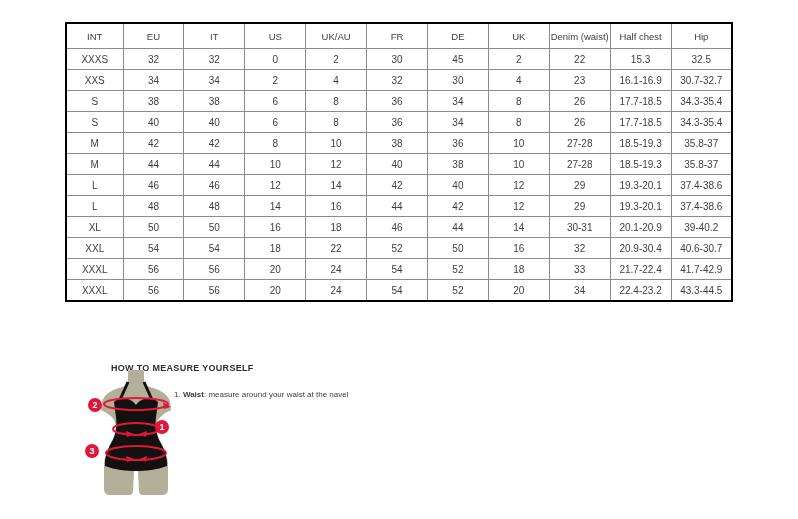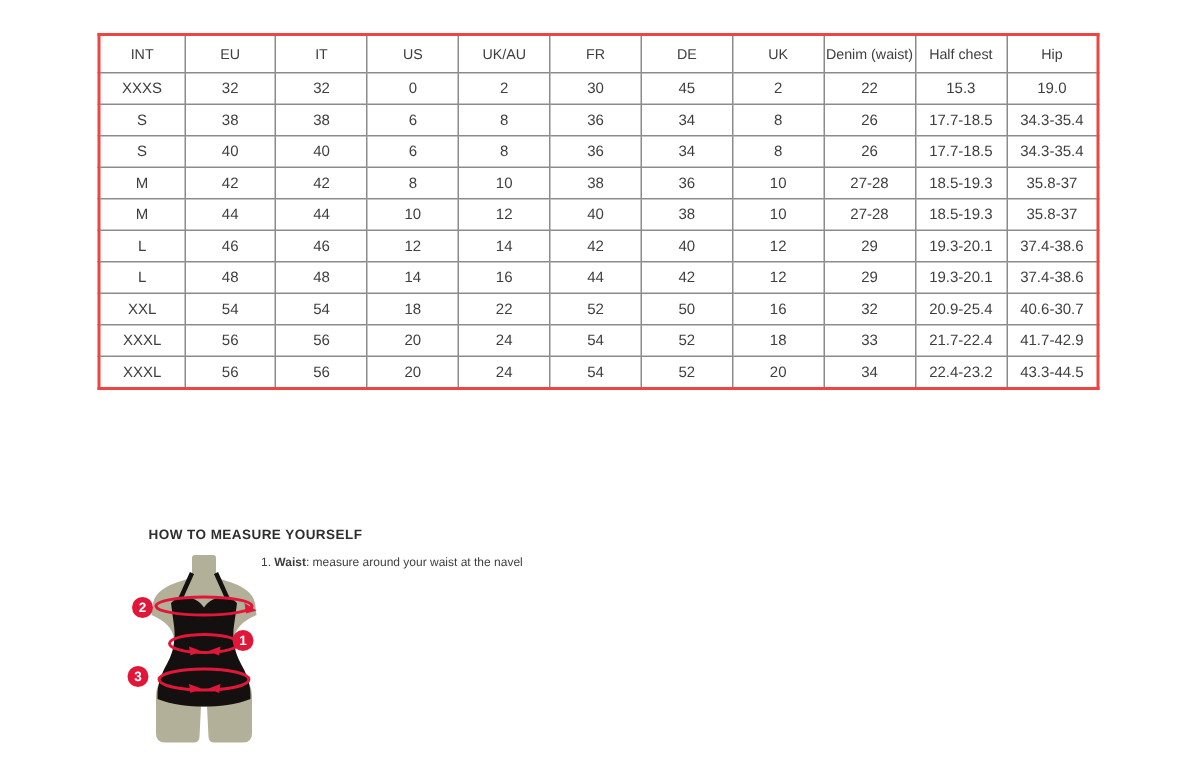--- a/index.html
+++ b/index.html
@@ -3,39 +3,39 @@
 <meta charset="utf-8">
 <style>
   html,body { margin:0; padding:0; background:#ffffff; }
   .page {
     position:relative; width:798px; height:519px; background:#ffffff;
     font-family:"Liberation Sans", sans-serif; overflow:hidden;
   }
   table.size-table {
     position:absolute; left:65px; top:22px; width:668px;
     border-collapse:collapse; table-layout:fixed;
-    border:2px solid #ef4444; color:#3e3e3e;
+    border:2px solid #000000; color:#3e3e3e;
   }
   table.size-table th, table.size-table td {
     border:1px solid #8b8b8b; text-align:center; vertical-align:middle;
     padding:0; font-weight:400; overflow:hidden; white-space:nowrap;
   }
   table.size-table th { height:24px; font-size:9.5px; }
   table.size-table td { height:20px; font-size:10px; }
   col.c-int { width:57px; }
   .measure-heading {
-    position:absolute; left:67px; top:347px; margin:4px;
+    position:absolute; left:67px; top:347px; margin:16px;
     font-size:9px; font-weight:700; letter-spacing:0.3px; color:#2e2e2e;padding-left:28px;
   }
   .diagram { position:absolute; left:84px; top:370px; width:104px; height:130px; }
   ol.instructions {
     position:absolute; left:174px; top:369px; margin:0; padding:0;
     list-style:none; font-size:8px; color:#3e3e3e;
   }
-  ol.instructions li { height:19px; line-height:11px; }
+  ol.instructions li { height:19px; line-height:11px;margin-top:20px; }
   ol.instructions b { font-weight:700; }
 </style>
 </head>
 <body>
 
 <div class="page">
 
   <table class="size-table">
     <colgroup>
       <col class="c-int">
@@ -70,21 +70,34 @@
           <td>XXXS</td>
           <td>32</td>
           <td>32</td>
           <td>0</td>
           <td>2</td>
           <td>30</td>
           <td>45</td>
           <td>2</td>
           <td>22</td>
           <td>15.3</td>
-          <td>19.0</td>
+          <td>32.5</td>
+        </tr>
+        <tr>
+          <td>XXS</td>
+          <td>34</td>
+          <td>34</td>
+          <td>2</td>
+          <td>4</td>
+          <td>32</td>
+          <td>30</td>
+          <td>4</td>
+          <td>23</td>
+          <td>16.1-16.9</td>
+          <td>30.7-32.7</td>
         </tr>
         <tr>
           <td>S</td>
           <td>38</td>
           <td>38</td>
           <td>6</td>
           <td>8</td>
           <td>36</td>
           <td>34</td>
           <td>8</td>
@@ -151,30 +164,43 @@
           <td>14</td>
           <td>16</td>
           <td>44</td>
           <td>42</td>
           <td>12</td>
           <td>29</td>
           <td>19.3-20.1</td>
           <td>37.4-38.6</td>
         </tr>
         <tr>
+          <td>XL</td>
+          <td>50</td>
+          <td>50</td>
+          <td>16</td>
+          <td>18</td>
+          <td>46</td>
+          <td>44</td>
+          <td>14</td>
+          <td>30-31</td>
+          <td>20.1-20.9</td>
+          <td>39-40.2</td>
+        </tr>
+        <tr>
           <td>XXL</td>
           <td>54</td>
           <td>54</td>
           <td>18</td>
           <td>22</td>
           <td>52</td>
           <td>50</td>
           <td>16</td>
           <td>32</td>
-          <td>20.9-25.4</td>
+          <td>20.9-30.4</td>
           <td>40.6-30.7</td>
         </tr>
         <tr>
           <td>XXXL</td>
           <td>56</td>
           <td>56</td>
           <td>20</td>
           <td>24</td>
           <td>54</td>
           <td>52</td>

